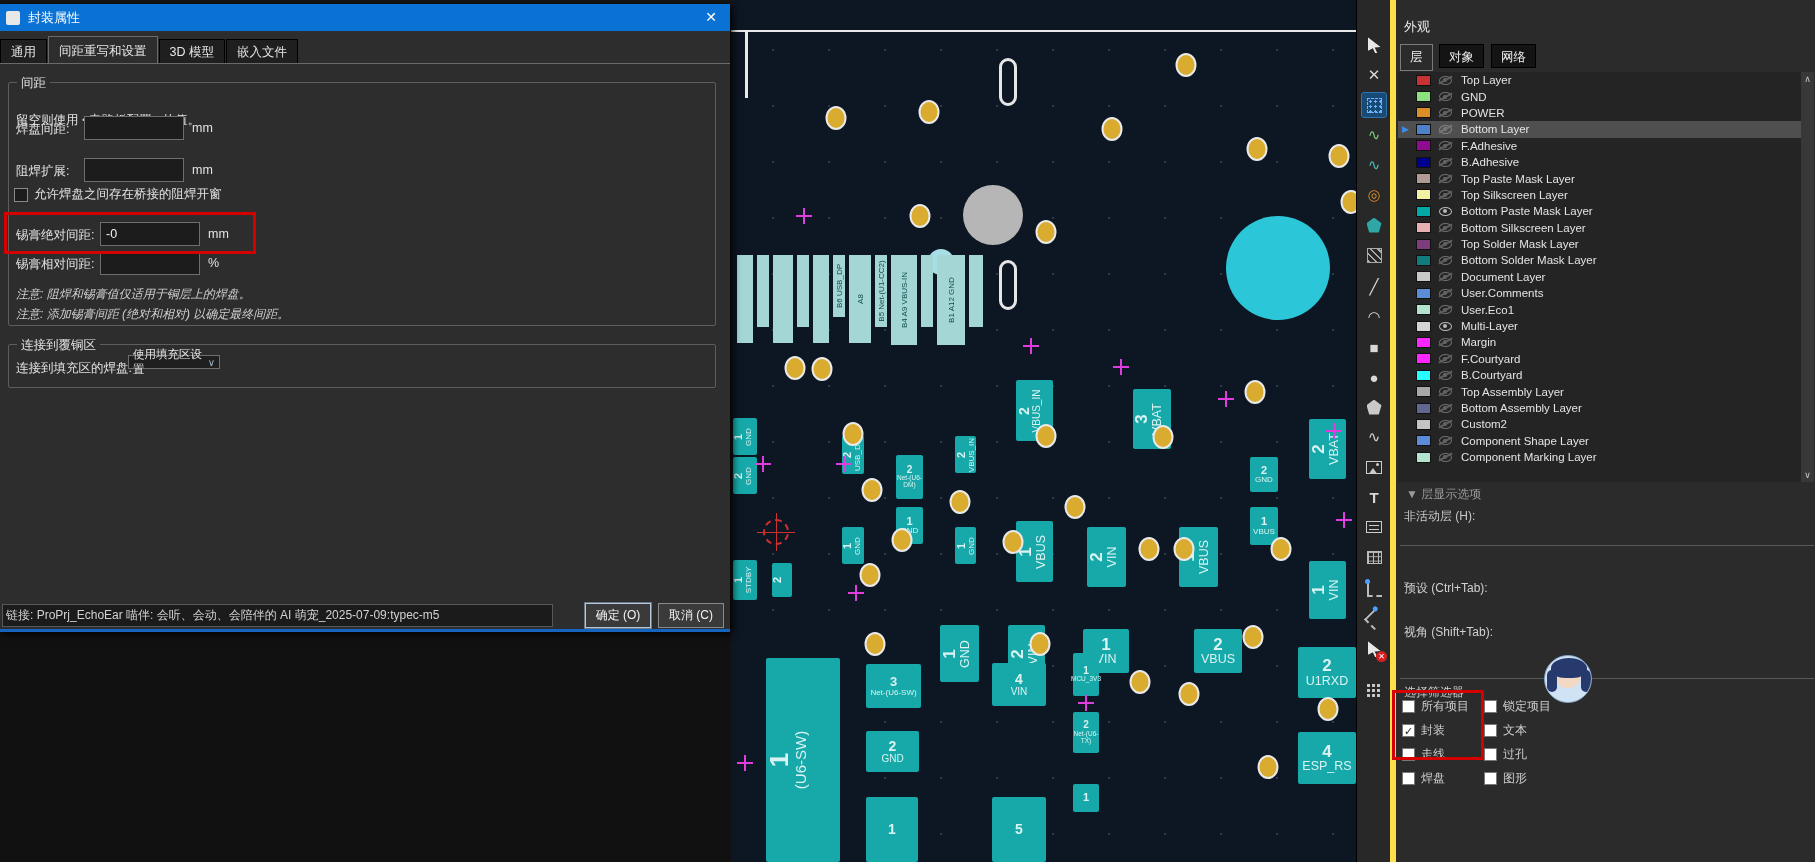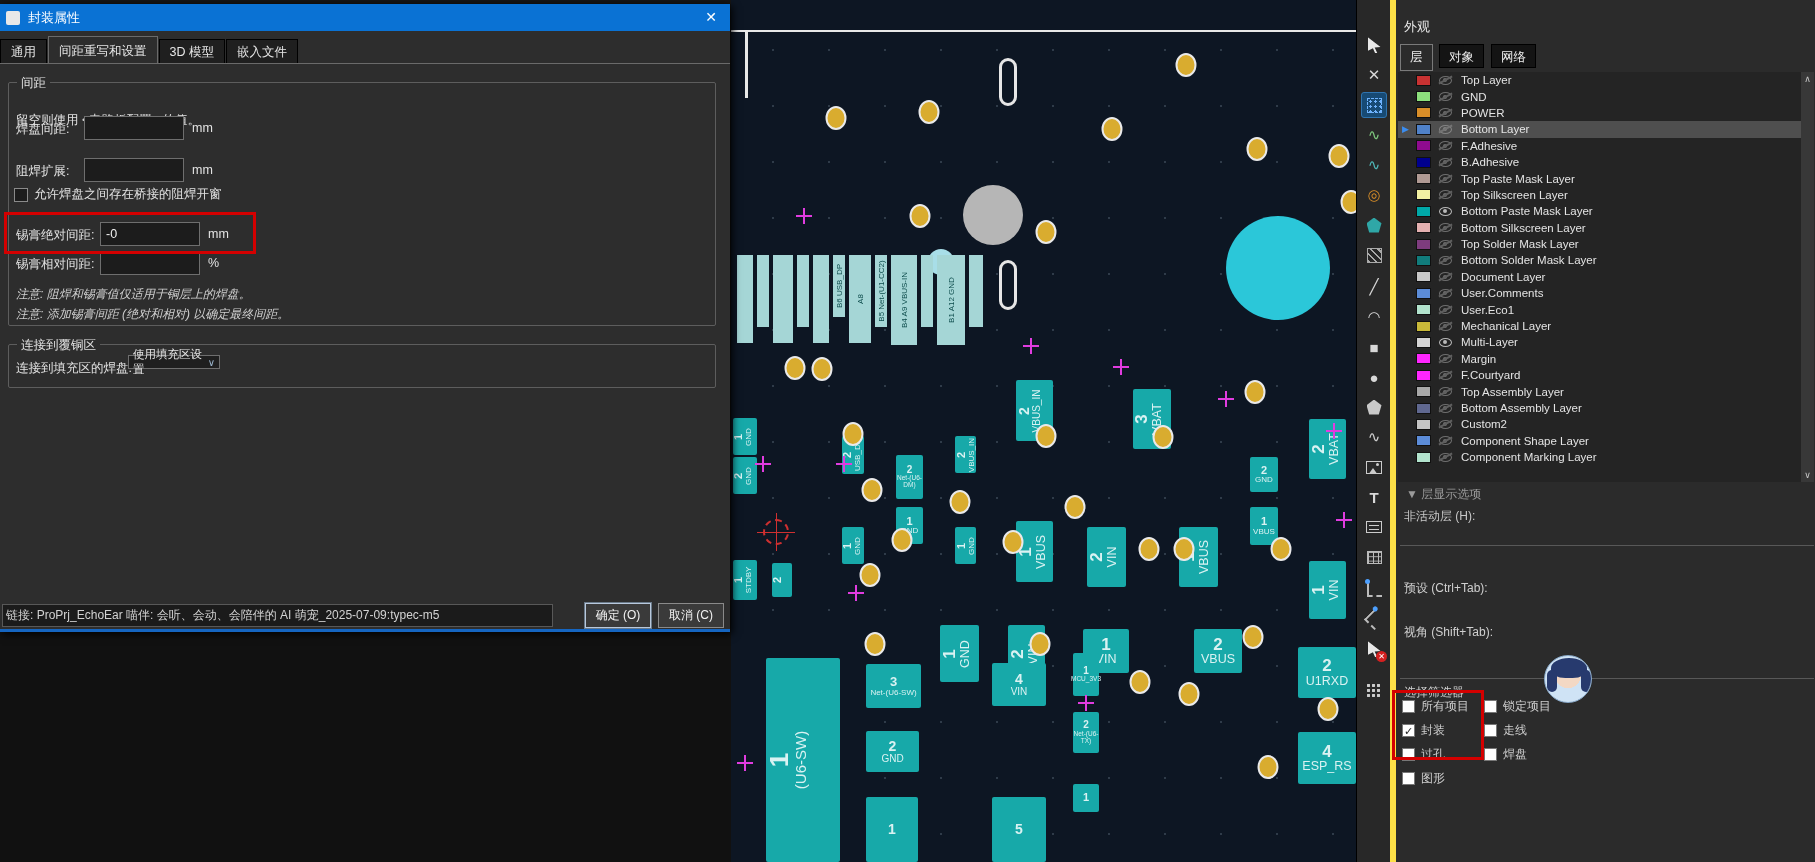--- a/index.html
+++ b/index.html
@@ -604,38 +604,38 @@
         <span class="sw" style="background: rgb(92, 140, 216);"></span>
         <span class="eye off"></span>
         <span>User.Comments</span>
       </div>
       <div class="lrow">
         <span class="sw" style="background: rgb(178, 227, 205);"></span>
         <span class="eye off"></span>
         <span>User.Eco1</span>
       </div>
       <div class="lrow">
-        <span class="sw" style="background: rgb(201, 185, 57);"></span>
-        <span class="eye off"></span>
-        <span>Mechanical Layer</span>
-      </div>
-      <div class="lrow">
         <span class="sw" style="background: rgb(212, 212, 212);"></span>
         <span class="eye"></span>
         <span>Multi-Layer</span>
       </div>
       <div class="lrow">
         <span class="sw" style="background: rgb(255, 38, 255);"></span>
         <span class="eye off"></span>
         <span>Margin</span>
       </div>
       <div class="lrow">
         <span class="sw" style="background: rgb(255, 38, 255);"></span>
         <span class="eye off"></span>
         <span>F.Courtyard</span>
+      </div>
+      <div class="lrow">
+        <span class="sw" style="background: rgb(38, 255, 255);"></span>
+        <span class="eye off"></span>
+        <span>B.Courtyard</span>
       </div>
       <div class="lrow">
         <span class="sw" style="background: rgb(168, 168, 168);"></span>
         <span class="eye off"></span>
         <span>Top Assembly Layer</span>
       </div>
       <div class="lrow">
         <span class="sw" style="background: rgb(96, 104, 144);"></span>
         <span class="eye off"></span>
         <span>Bottom Assembly Layer</span>
@@ -676,20 +676,24 @@
       <div class="fcb">
         <span class="box"></span>
         <span>锁定项目</span>
       </div>
       <div class="fcb">
         <span class="box">✓</span>
         <span>封装</span>
       </div>
       <div class="fcb">
         <span class="box"></span>
+        <span>文本</span>
+      </div>
+      <div class="fcb">
+        <span class="box"></span>
         <span>走线</span>
       </div>
       <div class="fcb">
         <span class="box"></span>
         <span>过孔</span>
       </div>
       <div class="fcb">
         <span class="box"></span>
         <span>焊盘</span>
       </div>

